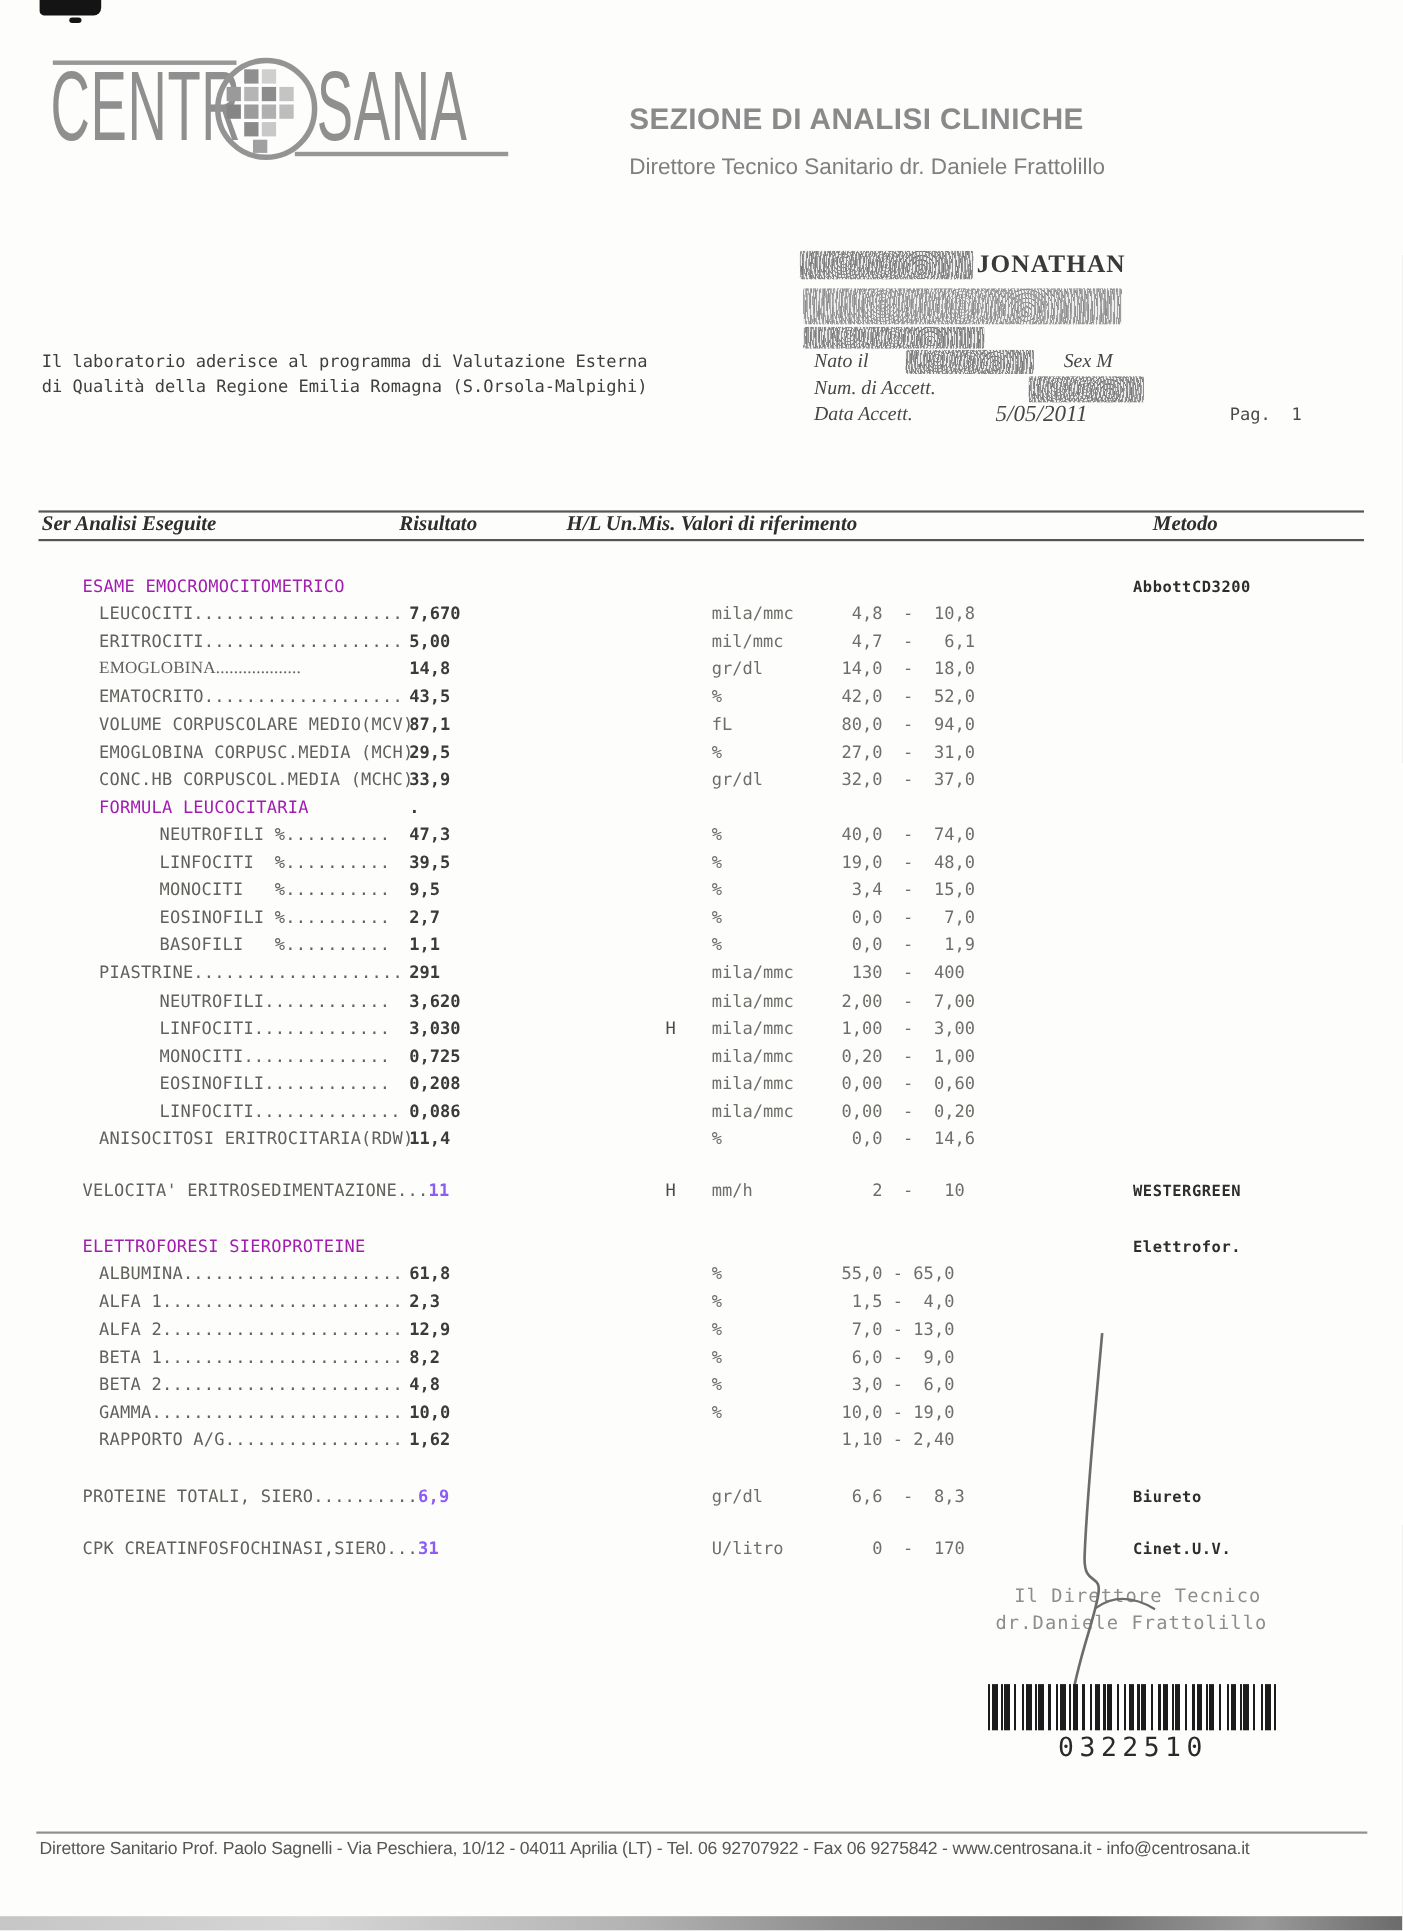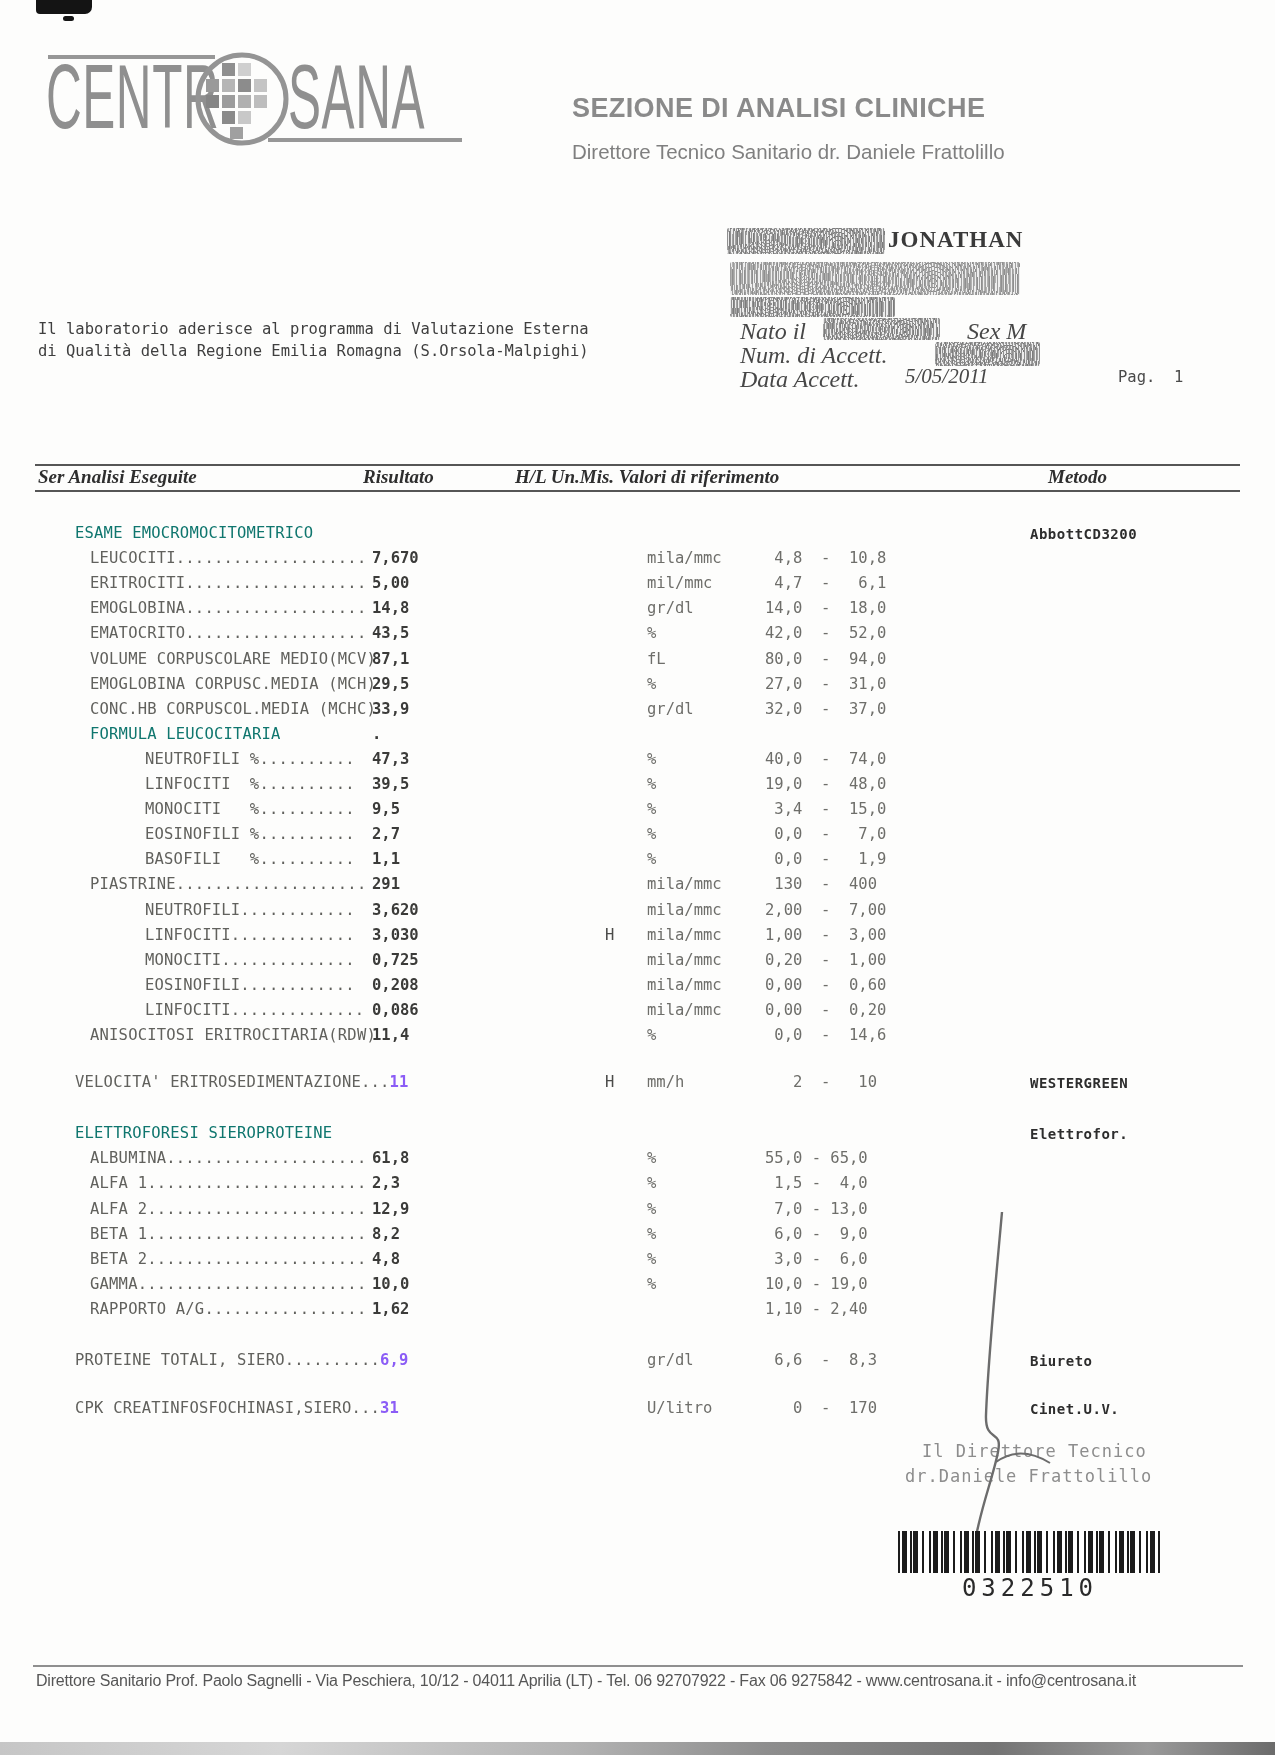--- a/index.html
+++ b/index.html
@@ -22,40 +22,40 @@
 
   
   .cert{position:absolute;left:38px;top:296px;font-size:15.5px;color:#3f3f3f;line-height:22px;white-space:pre;}
 
   
   .redact{position:absolute;border-radius:2px;background-color:#ececec;
     background-image:
       repeating-radial-gradient(circle at 25% 35%, #8f8f8f 0 1px, transparent 1px 3px),
       repeating-radial-gradient(circle at 70% 65%, #7c7c7c 0 1px, transparent 1px 4px),
       repeating-radial-gradient(circle at 50% 50%, #a5a5a5 0 1px, transparent 1px 2.6px);}
-  .pat-it{position:absolute;font-family:"Liberation Serif",serif;font-style:italic;font-size:24px;color:#474747;}
+  .pat-it{position:absolute;font-family:"Liberation Serif",serif;font-style:italic;font-size:18px;color:#474747;}
   .pat-name{position:absolute;font-family:"Liberation Serif",serif;font-weight:700;font-size:23px;
     color:#3a3a3a;letter-spacing:1px;}
   .pag{position:absolute;font-size:15.5px;color:#4a4a4a;white-space:pre;}
 
   
   .rule{position:absolute;left:35px;width:1205px;height:2.2px;background:#565656;}
   .thead{position:absolute;font-family:"Liberation Serif",serif;font-style:italic;font-weight:700;
     font-size:19px;color:#2e2e2e;}
 
   
   .trow{position:absolute;left:0;width:1275px;height:25px;font-size:15.5px;color:#61615d;}
   .trow .lbl{position:absolute;white-space:pre;letter-spacing:.2px;}
   .trow .res{position:absolute;left:372px;font-weight:700;color:#3b3b39;}
   .trow .res-inline{font-weight:700;color:#8b5cf6;}
   .trow .flag{position:absolute;left:605px;color:#4b4b49;}
   .trow .unit{position:absolute;left:647px;color:#6e6e6a;}
   .trow .rng{position:absolute;left:765px;white-space:pre;color:#6e6e6a;}
   .trow .mth{position:absolute;left:1030px;font-size:14px;font-weight:700;color:#2d2d2d;letter-spacing:.5px;top:2px;}
-  .trow.section .lbl{color:#0f766e;}
+  .trow.section .lbl{color:#a21caf;}
 
   
   .sig{position:absolute;font-size:17px;color:#8d8d8d;letter-spacing:1px;white-space:pre;}
 
   
   .barcode{position:absolute;left:898px;top:1531px;width:262px;height:42px;
     background:repeating-linear-gradient(90deg,
       #1c1c1c 0 2px,#fff 2px 4px,#1c1c1c 4px 9px,#fff 9px 12px,#1c1c1c 12px 14px,
       #fff 14px 15px,#1c1c1c 15px 20px,#fff 20px 24px,#1c1c1c 24px 26px,#fff 26px 31px);}
   .barcode-num{position:absolute;left:940px;top:1574px;width:180px;text-align:center;
@@ -135,21 +135,21 @@
         <span class="unit">mila/mmc</span>
         <span class="rng"> 4,8  -  10,8</span>
       </div>
       <div class="trow" style="top: 574.2px;">
         <span class="lbl" style="left: 90px;">ERITROCITI...................</span>
         <span class="res">5,00</span>
         <span class="unit">mil/mmc</span>
         <span class="rng"> 4,7  -   6,1</span>
       </div>
       <div class="trow" style="top: 599.3px;">
-        <span class="lbl" style="left: 90px;">EMOGLOBINA...................</span>
+        <span class="lbl" style="left: 90px; font-family: Liberation Serif, serif;">EMOGLOBINA...................</span>
         <span class="res">14,8</span>
         <span class="unit">gr/dl</span>
         <span class="rng">14,0  -  18,0</span>
       </div>
       <div class="trow" style="top: 624.4px;">
         <span class="lbl" style="left: 90px;">EMATOCRITO...................</span>
         <span class="res">43,5</span>
         <span class="unit">%</span>
         <span class="rng">42,0  -  52,0</span>
       </div>

